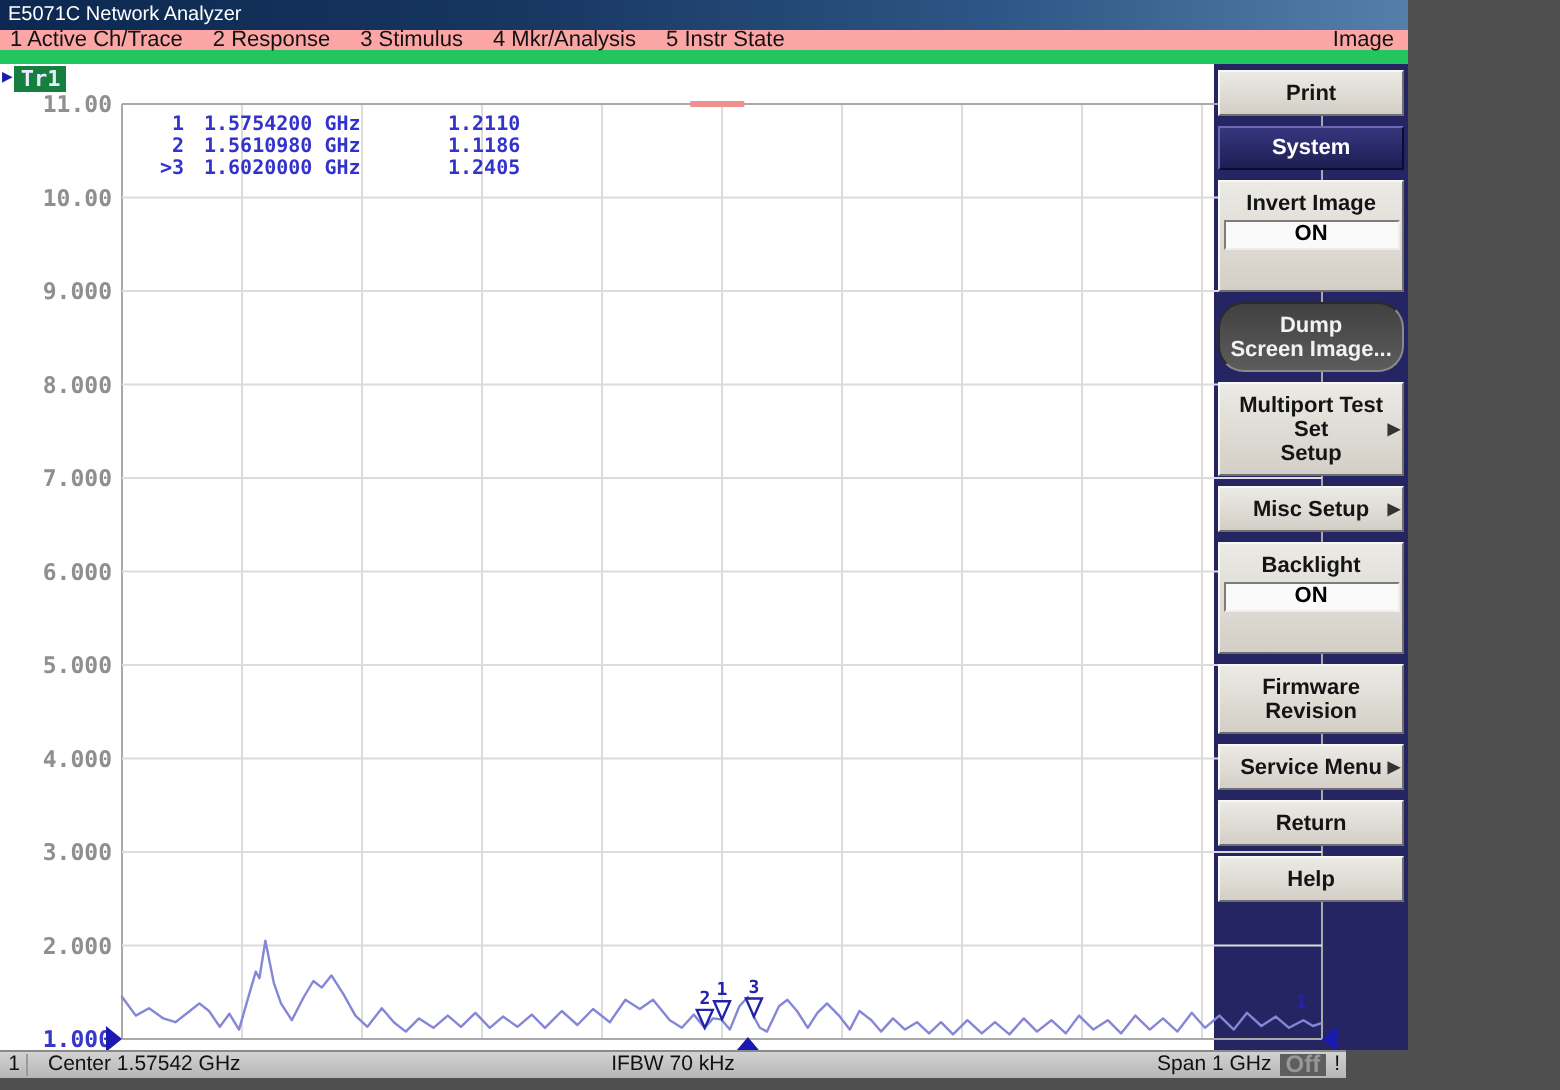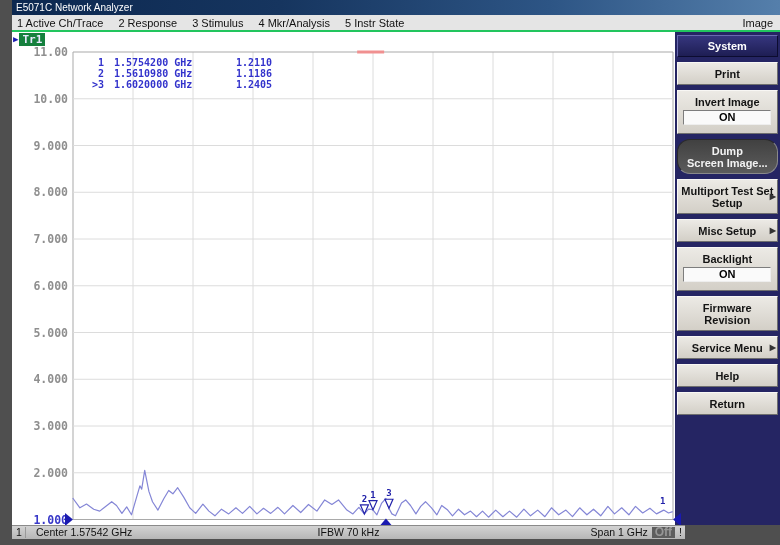--- a/index.html
+++ b/index.html
@@ -1,26 +1,26 @@
 <!DOCTYPE html>
 <html><head>
 <meta charset="utf-8">
 <style>
   * { box-sizing: border-box; margin: 0; padding: 0; }
   html,body { width:780px; height:545px; overflow:hidden; background:#4f4f4f;
               font-family:"Liberation Sans", sans-serif; }
-  .screen { width:780px; height:545px; display:flex; flex-direction:column;padding-left:12px; }
+  .screen { width:704px; height:545px; display:flex; flex-direction:column; }
 
   
   .titlebar { height:15px; flex:0 0 15px;
     background:linear-gradient(90deg,#0c2850 0%,#16355f 35%,#2d5585 70%,#557fab 100%);
     color:#fff; font-size:10px; line-height:15px; padding-left:4px; }
 
   
-  .menubar { height:17px; flex:0 0 17px; background:#e5e5e5; border-bottom:2px solid #22c55e;
+  .menubar { height:17px; flex:0 0 17px; background:#fca5a5; border-bottom:7px solid #22c55e;
     display:flex; align-items:center; font-size:11px; color:#111; padding:0 5px; }
   .menu-item { margin-right:15px; white-space:nowrap; }
   .menu-spacer { flex:1; }
   .resize-label { margin-right:2px; }
 
   .main { flex:1; display:flex; min-height:0; }
 
   
   .client { width:673px; position:relative; background:#ffffff; }
   .client svg { position:absolute; left:0; top:0; }
@@ -40,21 +40,21 @@
   .sidebar { width:107px; background:#252563; padding:3px 2px 0 2px;
     display:flex; flex-direction:column; gap:5px; }
   .sbtn { position:relative; text-align:center; font-size:11px; font-weight:bold; color:#141414;
     line-height:12px; padding:5px 1px 4px 1px;
     background:linear-gradient(#eceae5,#d3cfc7);
     border:1px solid; border-color:#f8f7f4 #6e6e6e #6e6e6e #f8f7f4; }
   .sbtn.header { background:linear-gradient(#36367e,#1e1e54); color:#ffffff;
     border-color:#6a6ab0 #0c0c30 #0c0c30 #6a6ab0; padding:4px 1px; }
   .sbtn.pressed { background:linear-gradient(#414141,#5c5c5c); color:#f2f2f2;
     border-color:#2a2a2a #8a8a8a #8a8a8a #2a2a2a;border-radius:13px; }
-  .sbtn .toggle { display:block; width:88px; margin:2px auto 4px auto; background:#fafafa;
+  .sbtn .toggle { display:block; width:88px; margin:2px auto 16px auto; background:#fafafa;
     border:1px solid; border-color:#7d7d7d #eeeeee #eeeeee #7d7d7d; line-height:13px; color:#000; }
   .sbtn .arrow { position:absolute; right:1px; top:50%; transform:translateY(-50%);
     font-size:8px; color:#333; }
 
   
   .statusrow { height:14px; flex:0 0 14px; display:flex; }
   .statusbar { width:673px; position:relative; background:linear-gradient(#d2d2d2,#b6b6b6);
     border-top:1px solid #8a8a8a; font-size:10.5px; color:#111; }
   .chanbox { position:absolute; left:1px; top:1px; width:13px; height:11px; line-height:11px;
     text-align:center; border-right:1px solid #999; }
@@ -137,25 +137,25 @@
             <polygon points="352.40680000000003,481.95545 348.40680000000003,472.95545 356.40680000000003,472.95545" fill="#ffffff" stroke="#2222aa" stroke-width="1.2"></polygon>
             <text x="352.40680000000003" y="469.95545" text-anchor="middle" font-family="DejaVu Sans Mono, monospace" font-size="9" font-weight="bold" fill="#2222aa">2</text>
             <polygon points="376.94800000000004,476.256625 372.94800000000004,467.256625 380.94800000000004,467.256625" fill="#ffffff" stroke="#2222aa" stroke-width="1.2"></polygon>
             <text x="376.94800000000004" y="464.256625" text-anchor="middle" font-family="DejaVu Sans Mono, monospace" font-size="9" font-weight="bold" fill="#2222aa">3</text>
             <polygon points="365.94800000000004,496 381.94800000000004,496 373.94800000000004,486.5" fill="#1a1ab0"></polygon>
           </svg>
         </div>
     </div>
 
     <div class="sidebar">
+        <div class="sbtn ">
+          <div>Print</div>
+        </div>
         <div class="sbtn header">
           <div>System</div>
-        </div>
-        <div class="sbtn ">
-          <div>Print</div>
         </div>
         <div class="sbtn ">
           <div>Invert Image</div>
           <span class="toggle">ON</span>
         </div>
         <div class="sbtn pressed">
           <div>Dump</div>
           <div>Screen Image...</div>
         </div>
         <div class="sbtn ">
@@ -173,24 +173,24 @@
         </div>
         <div class="sbtn ">
           <div>Firmware</div>
           <div>Revision</div>
         </div>
         <div class="sbtn ">
           <div>Service Menu</div>
           <span class="arrow">▶</span>
         </div>
         <div class="sbtn ">
+          <div>Return</div>
+        </div>
+        <div class="sbtn ">
           <div>Help</div>
-        </div>
-        <div class="sbtn ">
-          <div>Return</div>
         </div>
       </div>
   </div>
 
   <div class="statusrow">
     <div class="statusbar">
       <span class="chanbox">1</span>
       <span class="center-text">Center 1.57542 GHz</span>
       <span class="ifbw-text">IFBW 70 kHz</span>
       <span class="right-group">

